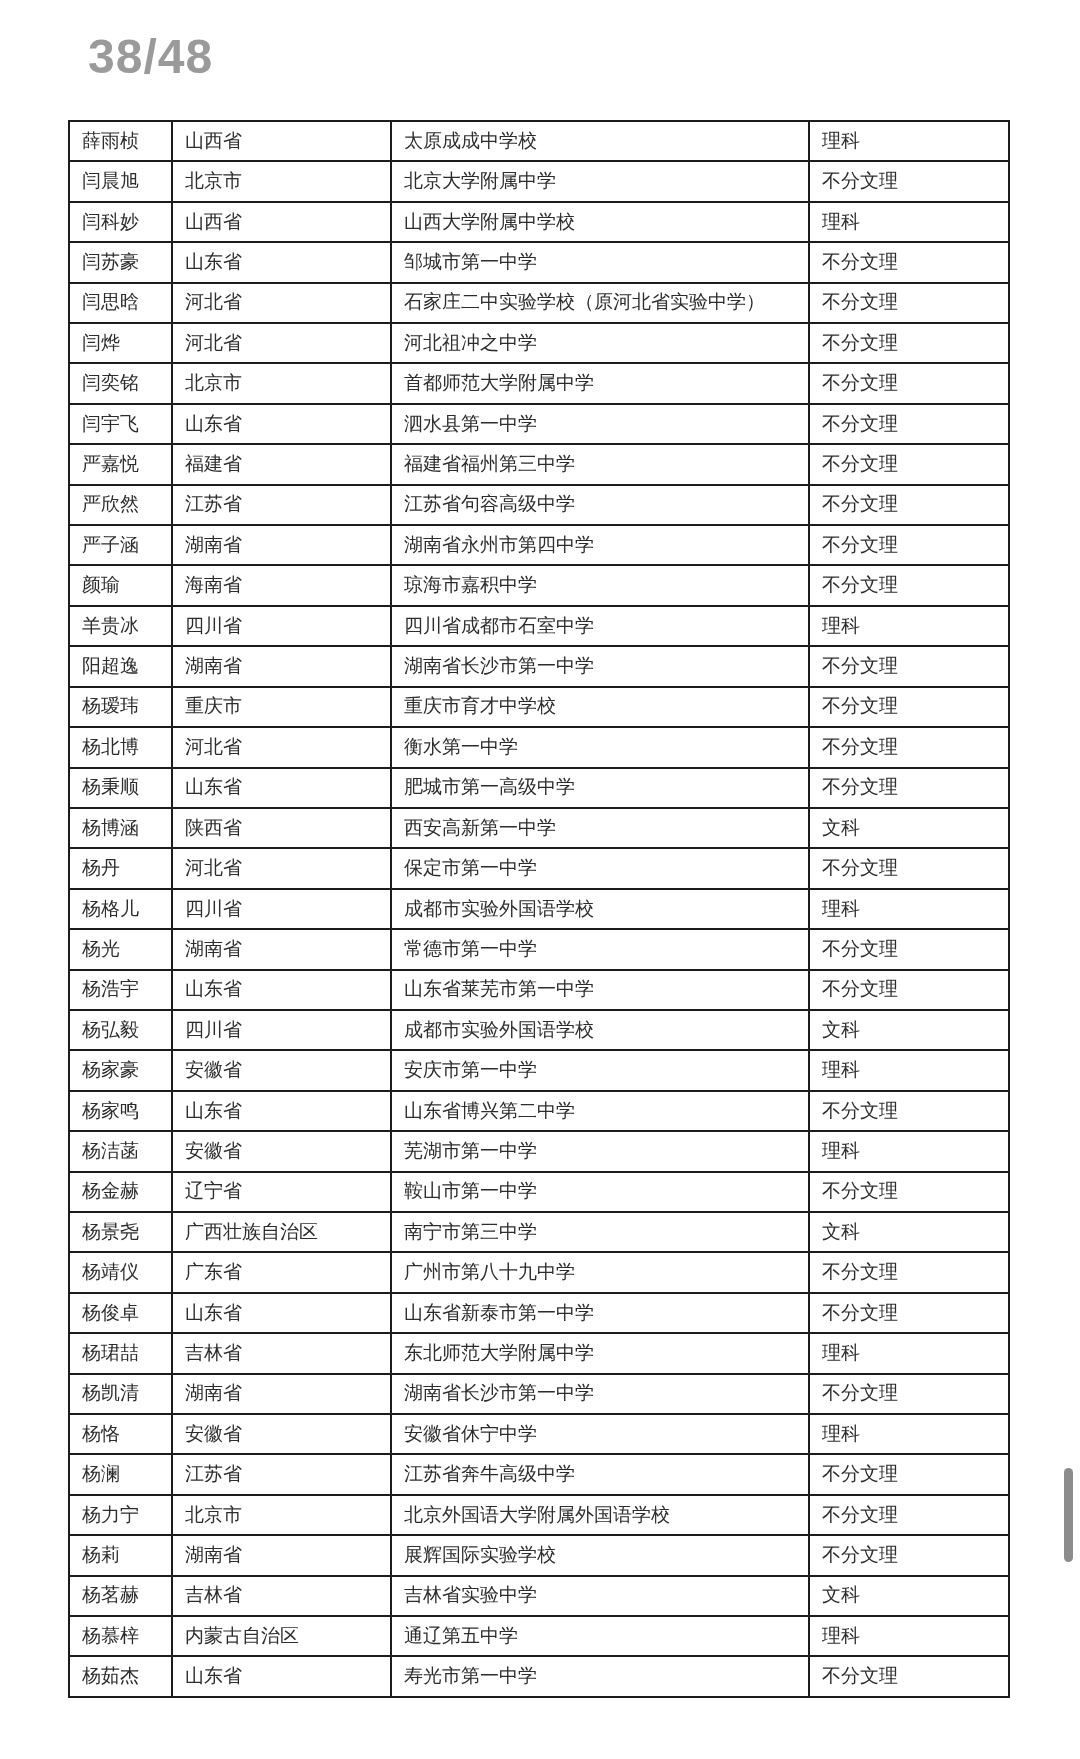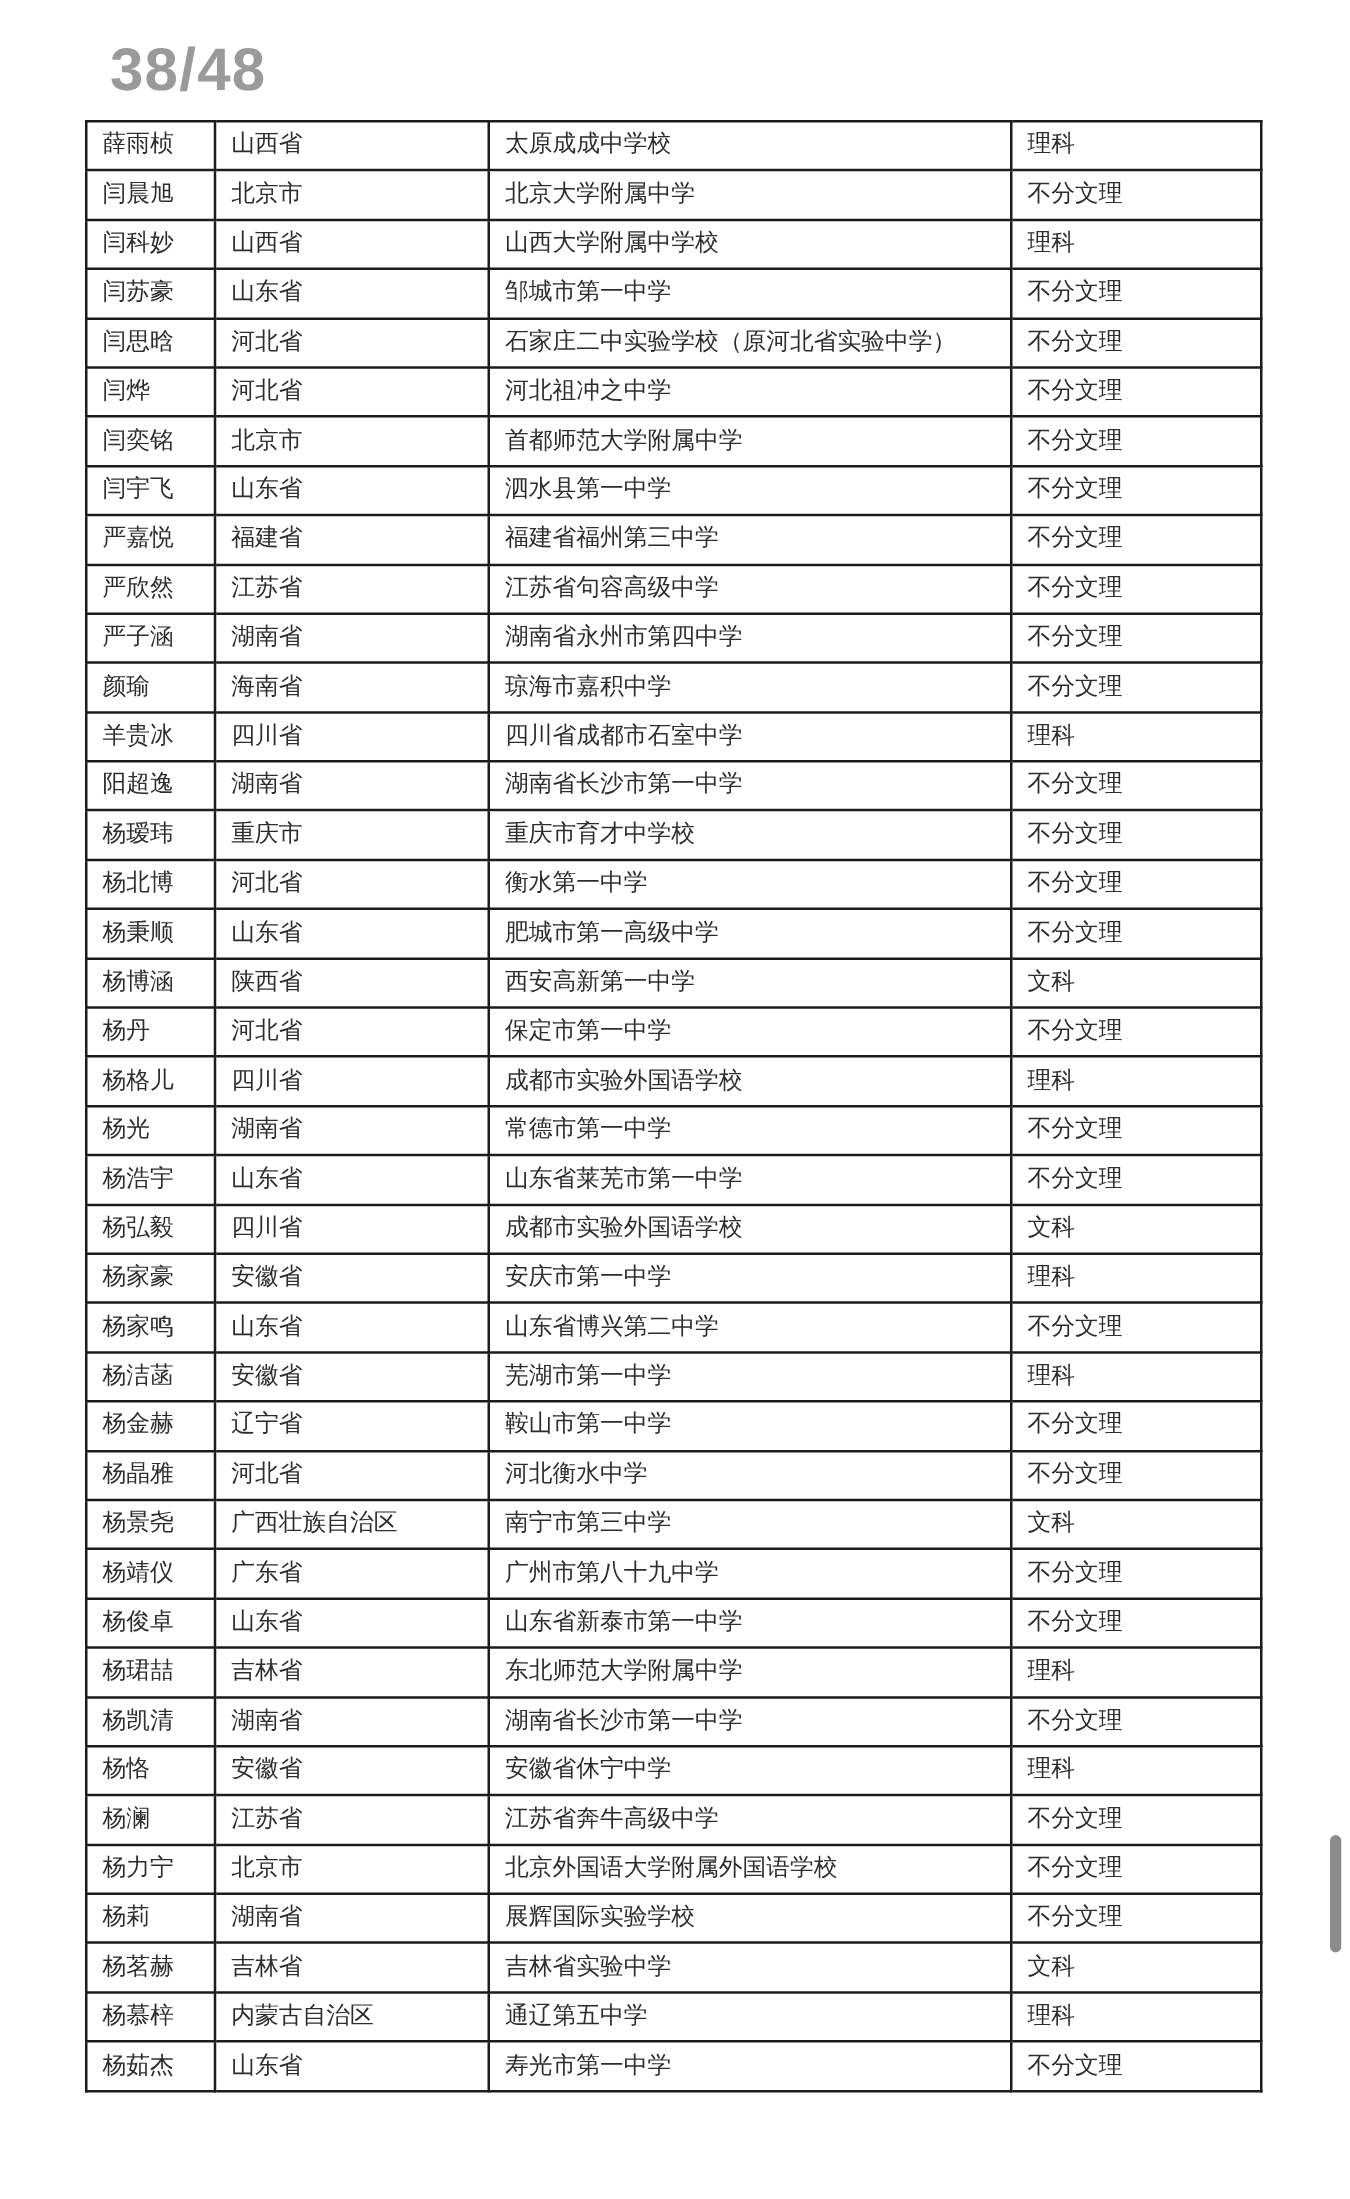--- a/index.html
+++ b/index.html
@@ -18,21 +18,21 @@
     font-family: "Liberation Sans", sans-serif;
     font-size: 48px;
     font-weight: 600;
     color: #9a9a9a;
     letter-spacing: 1px;
     margin-top: 23px;
   }
   table.roster {
     position: absolute;
     left: 68px;
-    top: 96px;
+    top: 120px;
     width: 940px;
     height: 1578px;
     border-collapse: collapse;
     table-layout: fixed;
   }
   table.roster td {
     border: 2px solid #1c1c1c;
     font-size: 19px;
     color: #2d2d2d;
     padding: 0 4px 0 12px;
@@ -224,26 +224,20 @@
         <td>芜湖市第一中学</td>
         <td>理科</td>
       </tr>
       <tr>
         <td>杨金赫</td>
         <td>辽宁省</td>
         <td>鞍山市第一中学</td>
         <td>不分文理</td>
       </tr>
       <tr>
-        <td>杨晶雅</td>
-        <td>河北省</td>
-        <td>河北衡水中学</td>
-        <td>不分文理</td>
-      </tr>
-      <tr>
         <td>杨景尧</td>
         <td>广西壮族自治区</td>
         <td>南宁市第三中学</td>
         <td>文科</td>
       </tr>
       <tr>
         <td>杨靖仪</td>
         <td>广东省</td>
         <td>广州市第八十九中学</td>
         <td>不分文理</td>

